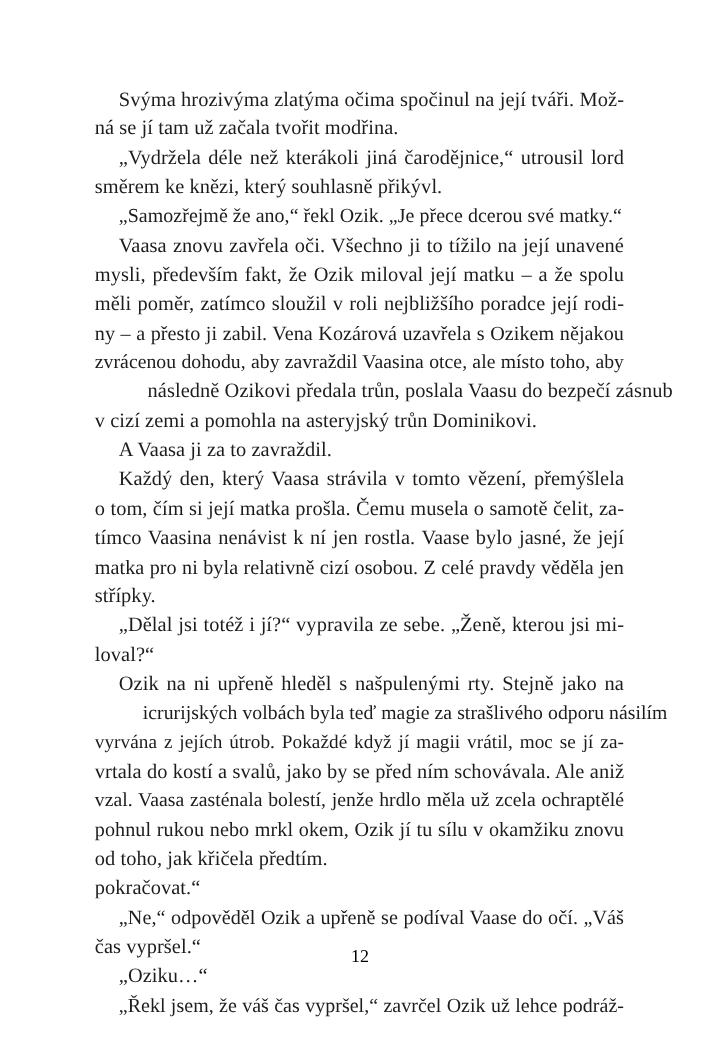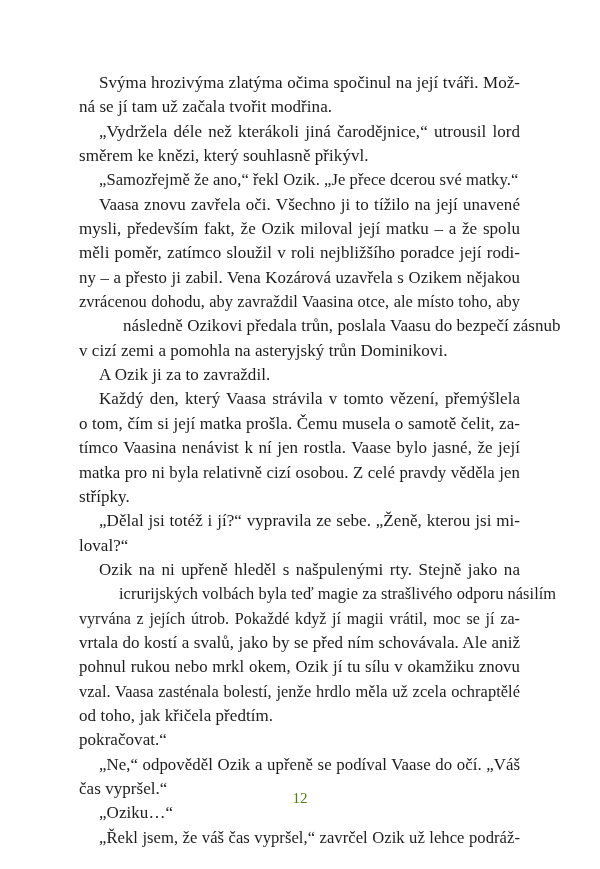--- a/index.html
+++ b/index.html
@@ -30,21 +30,21 @@
     }
     .line.last { text-align-last: left; }
     .line.indent { padding-left: 20px; }
     .page-number {
       position: absolute;
       left: 0; width: 600px;
       top: 790px;
       text-align: center;
       font-family: "Liberation Serif", serif;
       font-size: 15px;
-      color: #4d7c0f;
+      color: #000000;
     }
   </style>
 </head>
 <body>
 
 <div class="page">
   <div class="text-block" id="text-block">
       <div>
         <span class="line indent" style="white-space: nowrap;">Svýma hrozivýma zlatýma očima spočinul na její tváři. Mož-</span>
         <span class="line last" style="white-space: nowrap;">ná se jí tam už začala tvořit modřina.</span>
@@ -59,40 +59,40 @@
       <div>
         <span class="line indent" style="white-space: nowrap;">Vaasa znovu zavřela oči. Všechno ji to tížilo na její unavené</span>
         <span class="line" style="white-space: nowrap;">mysli, především fakt, že Ozik miloval její matku – a že spolu</span>
         <span class="line" style="white-space: nowrap;">měli poměr, zatímco sloužil v roli nejbližšího poradce její rodi-</span>
         <span class="line" style="white-space: nowrap; font-size: 16.8px;">ny – a přesto ji zabil. Vena Kozárová uzavřela s Ozikem nějakou</span>
         <span class="line" style="white-space: nowrap; font-size: 16.4px;">zvrácenou dohodu, aby zavraždil Vaasina otce, ale místo toho, aby</span>
         <span class="line" style="white-space: nowrap; margin-left: 44px;">následně Ozikovi předala trůn, poslala Vaasu do bezpečí zásnub</span>
         <span class="line last" style="white-space: nowrap;">v cizí zemi a pomohla na asteryjský trůn Dominikovi.</span>
       </div>
       <div>
-        <span class="line indent last" style="white-space: nowrap;">A Ozik ji za to zavraždil.</span>
+        <span class="line indent last" style="white-space: nowrap;">A Vaasa ji za to zavraždil.</span>
       </div>
       <div>
         <span class="line indent" style="white-space: nowrap;">Každý den, který Vaasa strávila v tomto vězení, přemýšlela</span>
         <span class="line" style="white-space: nowrap;">o tom, čím si její matka prošla. Čemu musela o samotě čelit, za-</span>
         <span class="line" style="white-space: nowrap;">tímco Vaasina nenávist k ní jen rostla. Vaase bylo jasné, že její</span>
         <span class="line" style="white-space: nowrap; font-size: 16.8px;">matka pro ni byla relativně cizí osobou. Z celé pravdy věděla jen</span>
         <span class="line last" style="white-space: nowrap;">střípky.</span>
       </div>
       <div>
         <span class="line indent" style="white-space: nowrap;">„Dělal jsi totéž i jí?“ vypravila ze sebe. „Ženě, kterou jsi mi-</span>
         <span class="line last" style="white-space: nowrap;">loval?“</span>
       </div>
       <div>
         <span class="line indent" style="white-space: nowrap;">Ozik na ni upřeně hleděl s našpulenými rty. Stejně jako na</span>
         <span class="line" style="white-space: nowrap; font-size: 16.4px; margin-left: 40px;">icrurijských volbách byla teď magie za strašlivého odporu násilím</span>
         <span class="line" style="white-space: nowrap; font-size: 16px;">vyrvána z jejích útrob. Pokaždé když jí magii vrátil, moc se jí za-</span>
         <span class="line" style="white-space: nowrap;">vrtala do kostí a svalů, jako by se před ním schovávala. Ale aniž</span>
+        <span class="line" style="white-space: nowrap; font-size: 16.4px;">vzal. Vaasa zasténala bolestí, jenže hrdlo měla už zcela ochraptělé</span>
         <span class="line" style="white-space: nowrap; font-size: 16.8px;">pohnul rukou nebo mrkl okem, Ozik jí tu sílu v okamžiku znovu</span>
-        <span class="line" style="white-space: nowrap; font-size: 16.4px;">vzal. Vaasa zasténala bolestí, jenže hrdlo měla už zcela ochraptělé</span>
         <span class="line last" style="white-space: nowrap;">od toho, jak křičela předtím.</span>
       </div>
       <div>
         <span class="line last" style="white-space: nowrap;">pokračovat.“</span>
       </div>
       <div>
         <span class="line indent" style="white-space: nowrap; font-size: 16.8px;">„Ne,“ odpověděl Ozik a upřeně se podíval Vaase do očí. „Váš</span>
         <span class="line last" style="white-space: nowrap;">čas vypršel.“</span>
       </div>
       <div>

